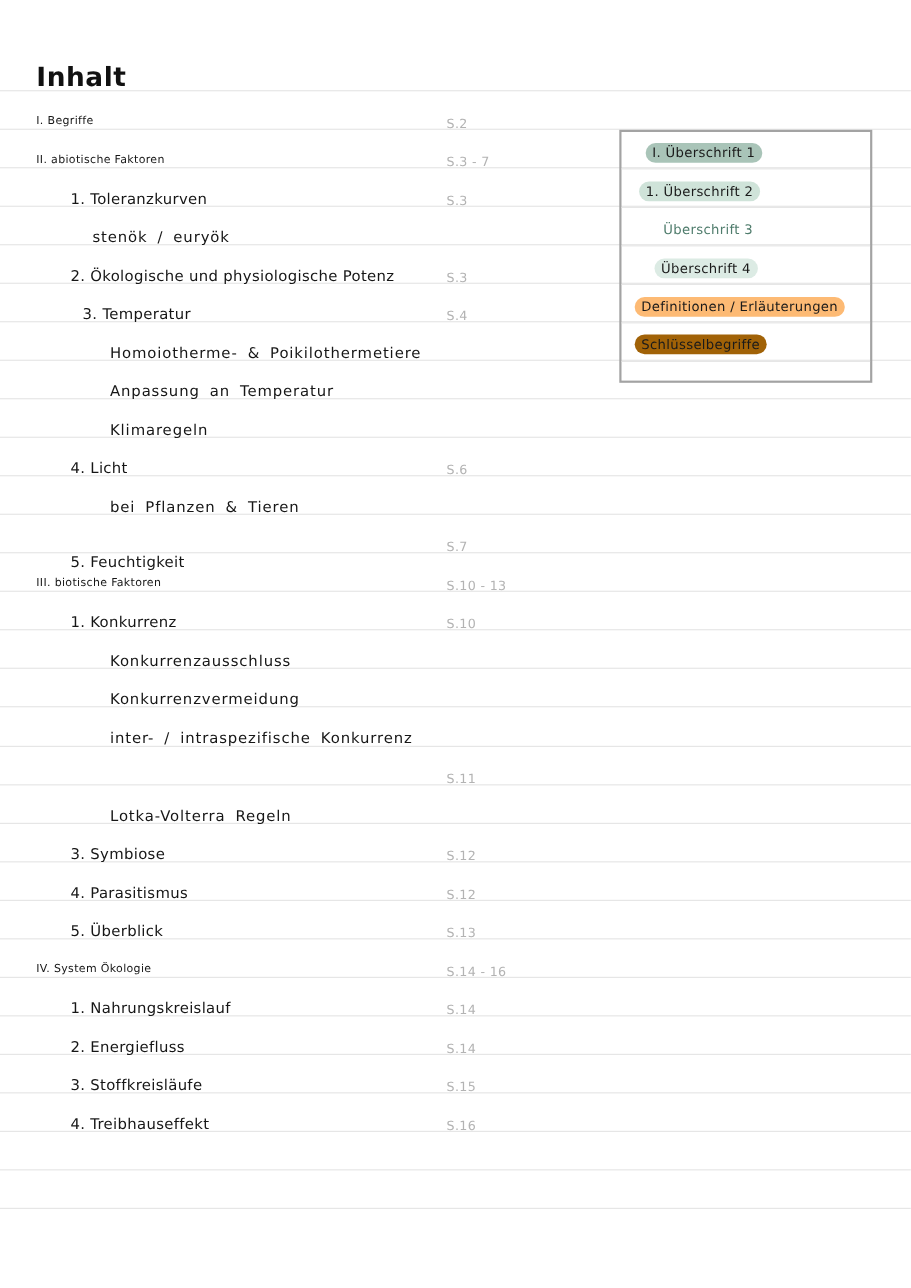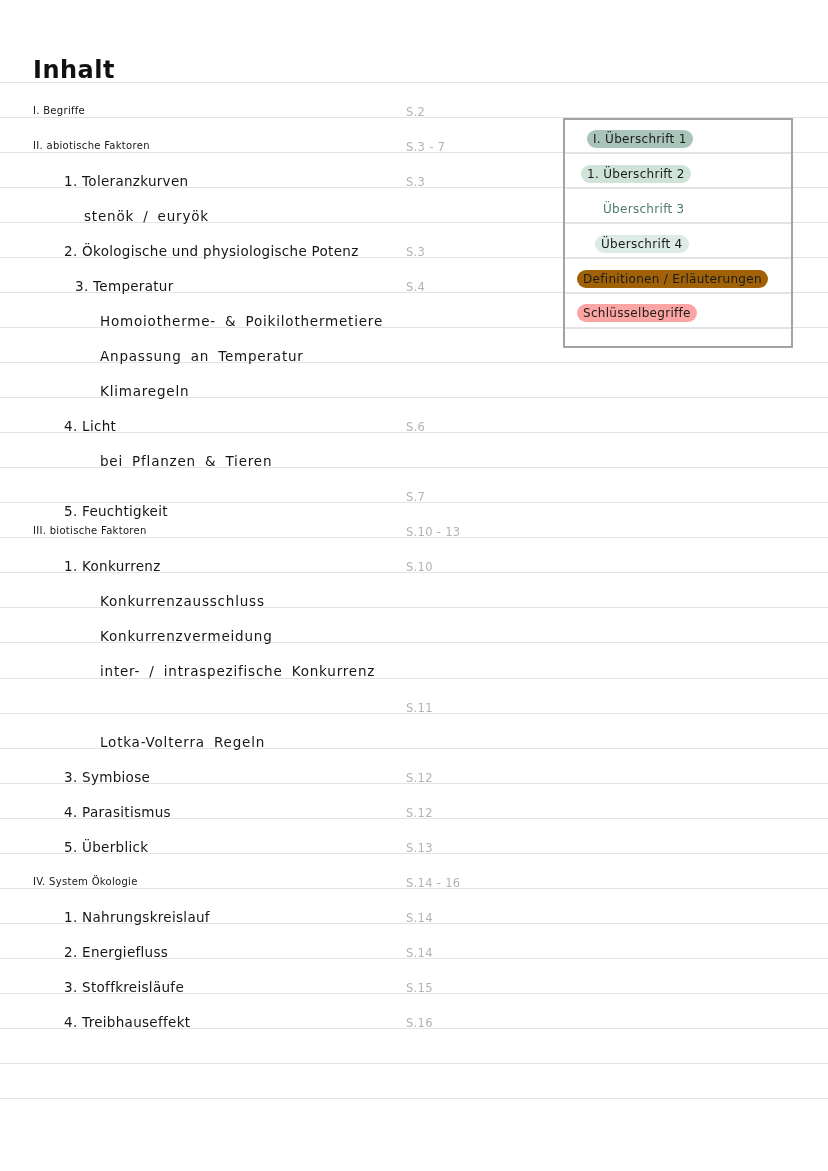--- a/index.html
+++ b/index.html
@@ -228,15 +228,15 @@
     <div style="position: absolute; left: 0px; width: 226px; height: 1px; background: rgb(228, 228, 228); top: 208px;"></div>
     <div style="position: absolute; left: 0px; width: 226px; height: 1px; background: rgb(228, 228, 228); top: 173px;"></div>
     <div style="position: absolute; left: 0px; width: 226px; height: 1px; background: rgb(228, 228, 228); top: 138px;"></div>
     <div style="position: absolute; left: 0px; width: 226px; height: 1px; background: rgb(228, 228, 228); top: 103px;"></div>
     <div style="position: absolute; left: 0px; width: 226px; height: 1px; background: rgb(228, 228, 228); top: 68px;"></div>
     <div style="position: absolute; left: 0px; width: 226px; height: 1px; background: rgb(228, 228, 228); top: 33px;"></div>
     <span class="legend-item" style="left: 22px; top: 10px; background: rgb(169, 196, 184); color: rgb(26, 26, 26);">I. Überschrift 1</span>
     <span class="legend-item" style="left: 16px; top: 45px; background: rgb(207, 227, 217); color: rgb(26, 26, 26);">1. Überschrift 2</span>
     <span class="legend-item" style="left: 32px; top: 80px; background: transparent; color: rgb(79, 124, 108);">Überschrift 3</span>
     <span class="legend-item" style="left: 30px; top: 115px; background: rgb(220, 235, 228); color: rgb(26, 26, 26);">Überschrift 4</span>
-    <span class="legend-item" style="left: 12px; top: 150px; background: #a16207; color: rgb(26, 26, 26);">Definitionen / Erläuterungen</span>
-    <span class="legend-item" style="left: 12px; top: 184px; background: #fca5a5; color: rgb(26, 26, 26);">Schlüsselbegriffe</span>
+    <span class="legend-item" style="left: 12px; top: 150px; background: #fdba74; color: rgb(26, 26, 26);">Definitionen / Erläuterungen</span>
+    <span class="legend-item" style="left: 12px; top: 184px; background: #a16207; color: rgb(26, 26, 26);">Schlüsselbegriffe</span>
   </div>
 
 </body></html>

